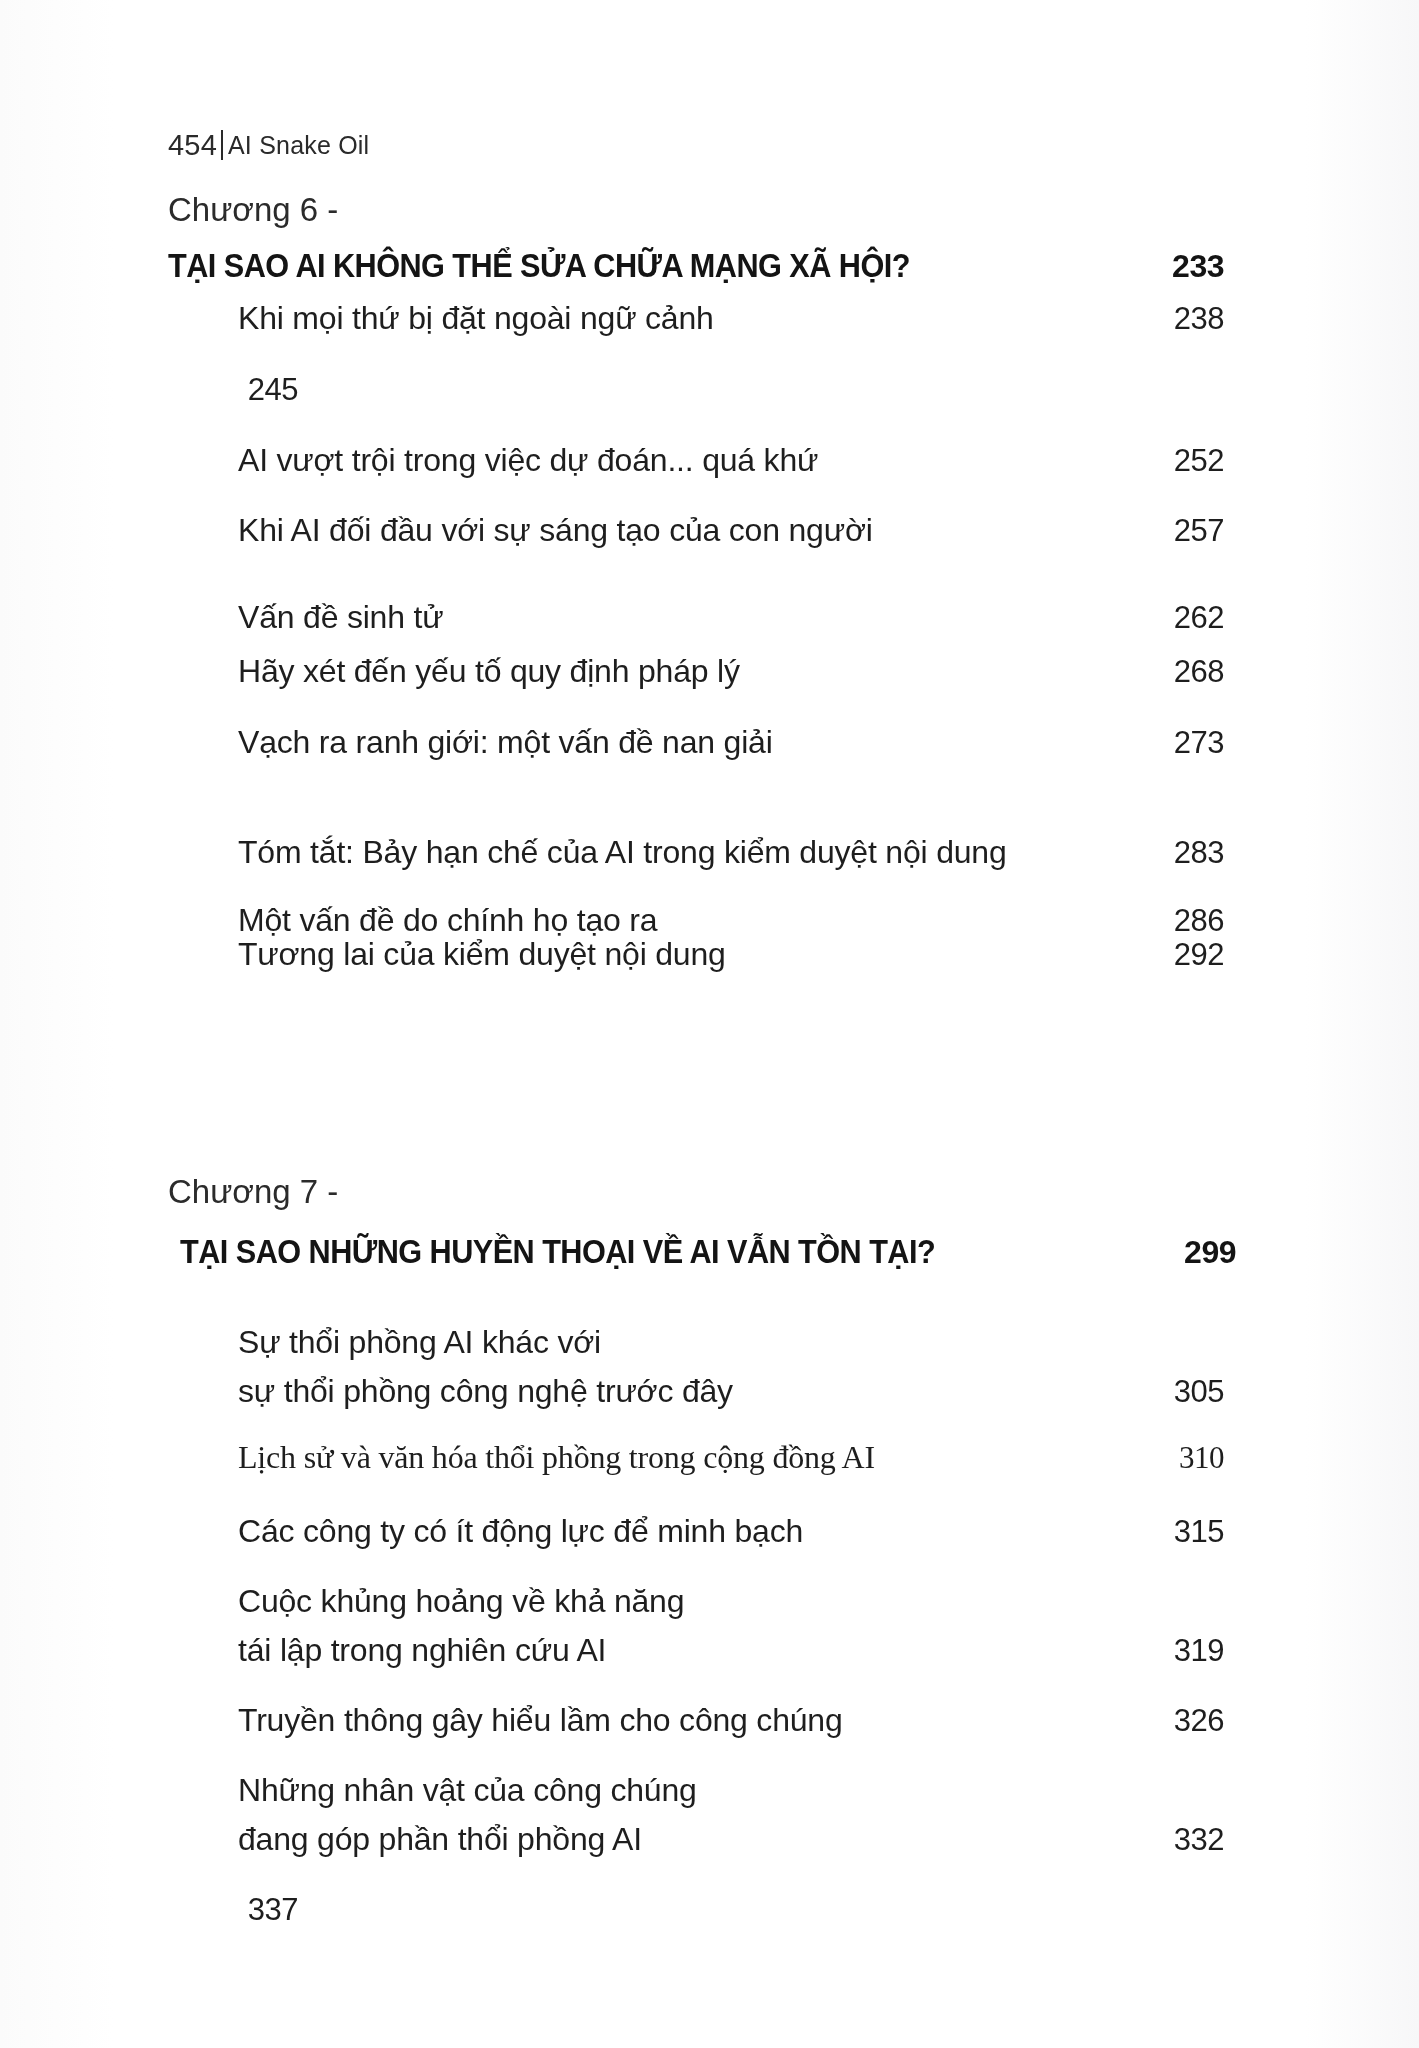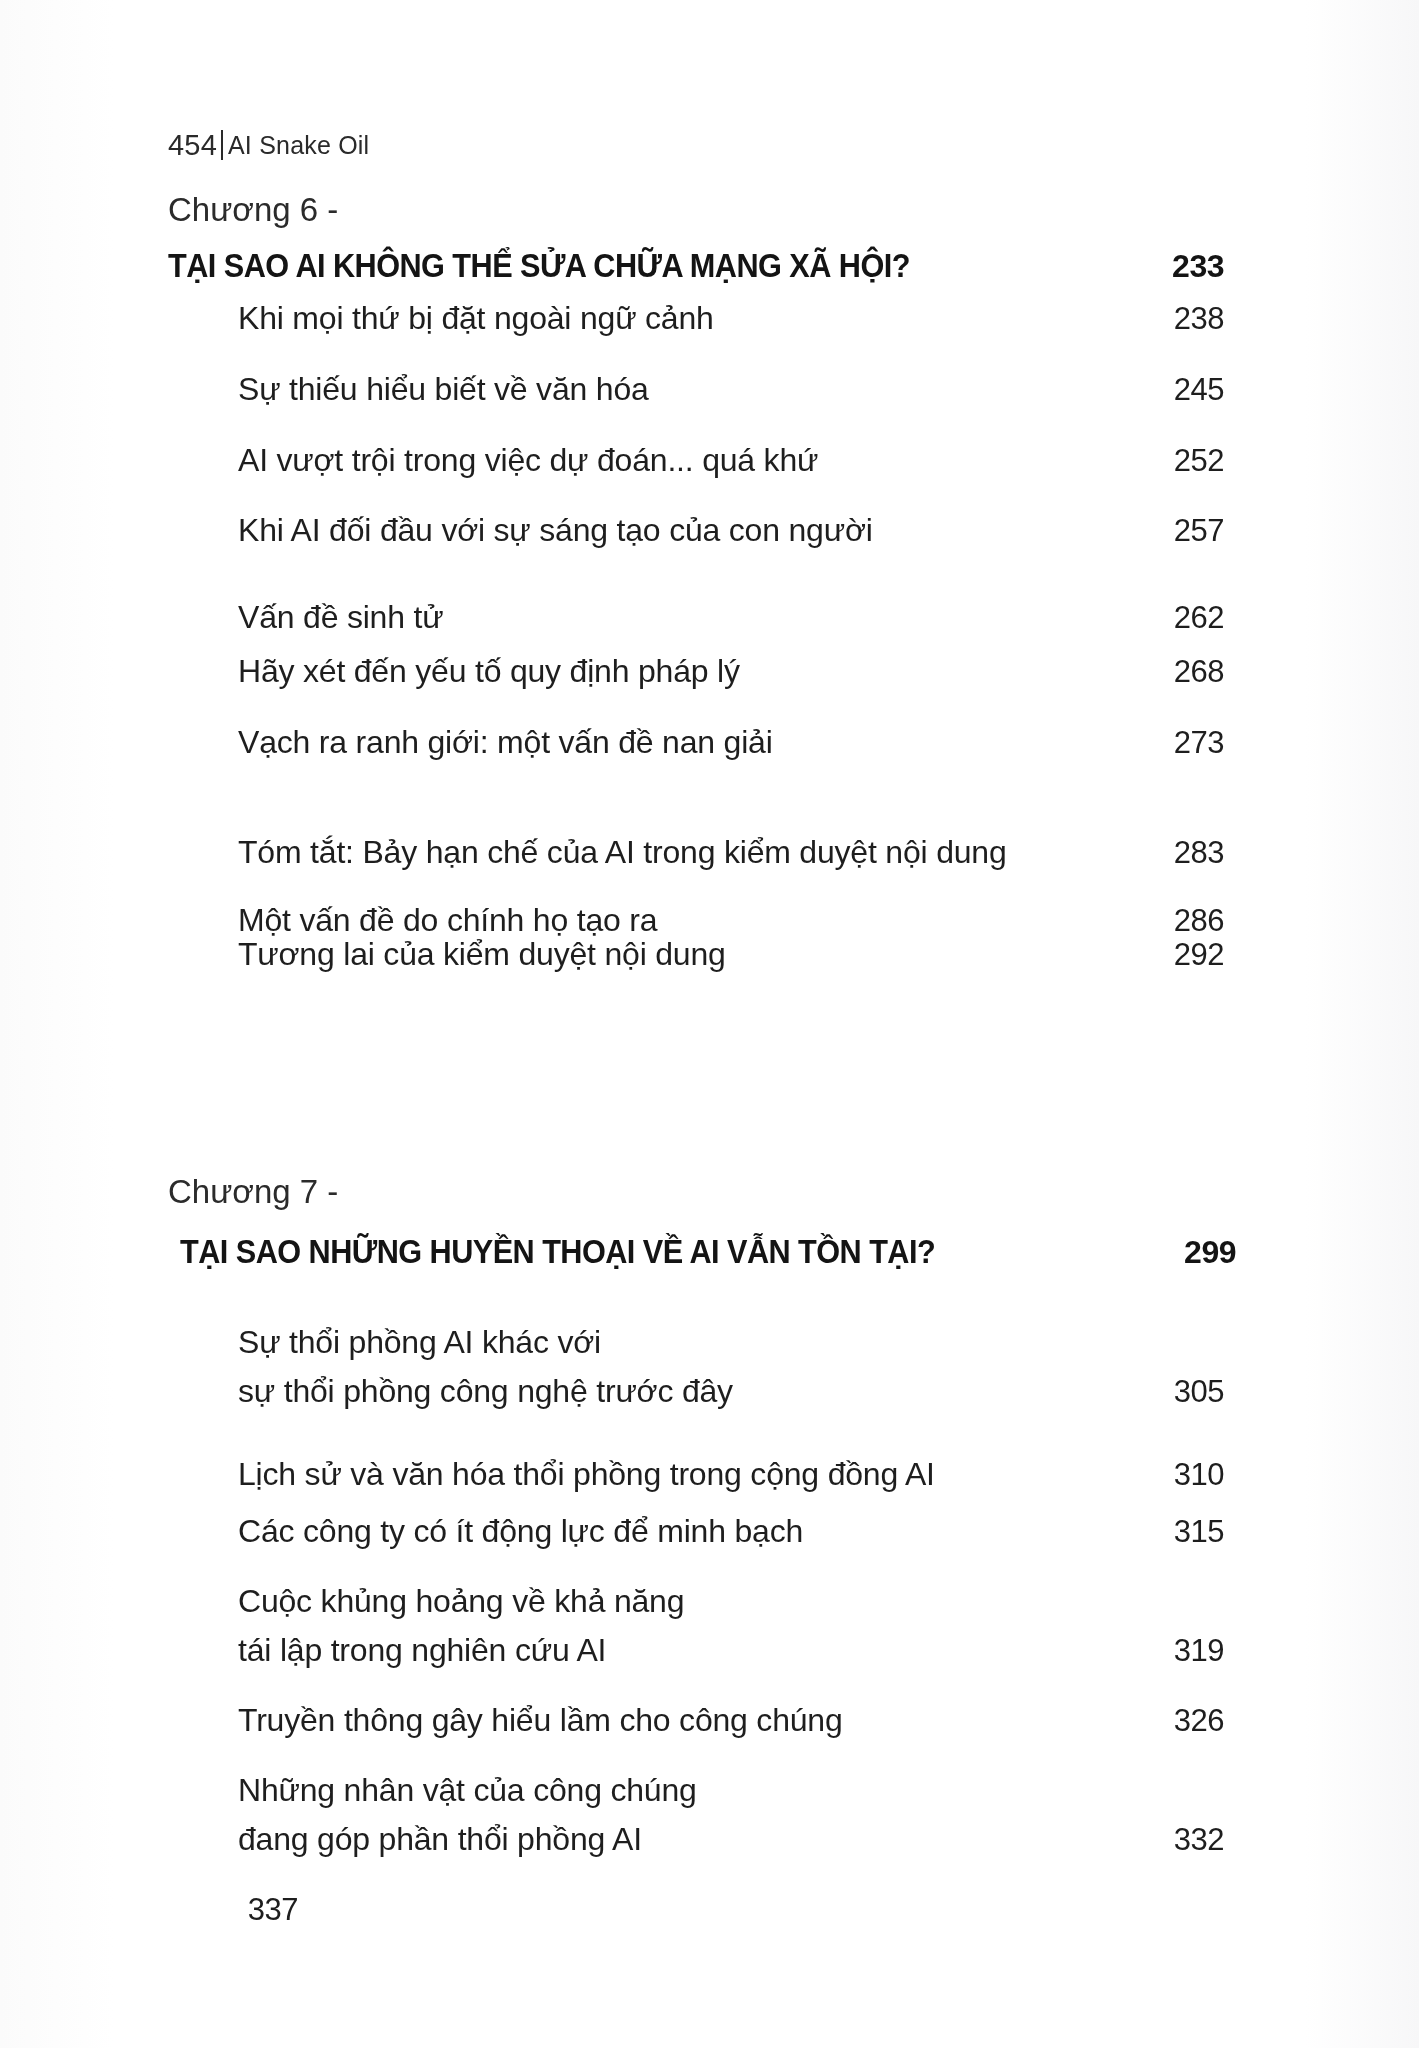--- a/index.html
+++ b/index.html
@@ -120,21 +120,20 @@
     <div class="chapter-title-row" style="top:56px;">
       <span class="title">TẠI SAO AI KHÔNG THỂ SỬA CHỮA MẠNG XÃ HỘI?</span>
       <span class="page">233</span>
     </div>
 
     <div class="entry" style="top:104px;">
       <span class="etitle">Khi mọi thứ bị đặt ngoài ngữ cảnh</span>
       <span class="epage">238</span>
     </div>
     <div class="entry" style="top:175px;">
-      <span class="etitle">Sự thiếu hiểu biết về văn hóa</span>
       <span class="epage">245</span>
     </div>
     <div class="entry" style="top:246px;">
       <span class="etitle">AI vượt trội trong việc dự đoán... quá khứ</span>
       <span class="epage">252</span>
     </div>
     <div class="entry" style="top:316px;">
       <span class="etitle">Khi AI đối đầu với sự sáng tạo của con người</span>
       <span class="epage">257</span>
     </div>
@@ -169,21 +168,21 @@
     <div class="chapter-title-row" style="top:60px;margin-left:12px;">
       <span class="title">TẠI SAO NHỮNG HUYỀN THOẠI VỀ AI VẪN TỒN TẠI?</span>
       <span class="page">299</span>
     </div>
 
     <div class="entry" style="top:146px;">
       <span class="etitle">Sự thổi phồng AI khác với
 sự thổi phồng công nghệ trước đây</span>
       <span class="epage">305</span>
     </div>
-    <div class="entry" style="top:278px;">
+    <div class="entry" style="top:261px;font-family:Liberation Serif, serif;">
       <span class="etitle">Lịch sử và văn hóa thổi phồng trong cộng đồng AI</span>
       <span class="epage">310</span>
     </div>
     <div class="entry" style="top:335px;">
       <span class="etitle">Các công ty có ít động lực để minh bạch</span>
       <span class="epage">315</span>
     </div>
     <div class="entry" style="top:405px;">
       <span class="etitle">Cuộc khủng hoảng về khả năng
 tái lập trong nghiên cứu AI</span>

